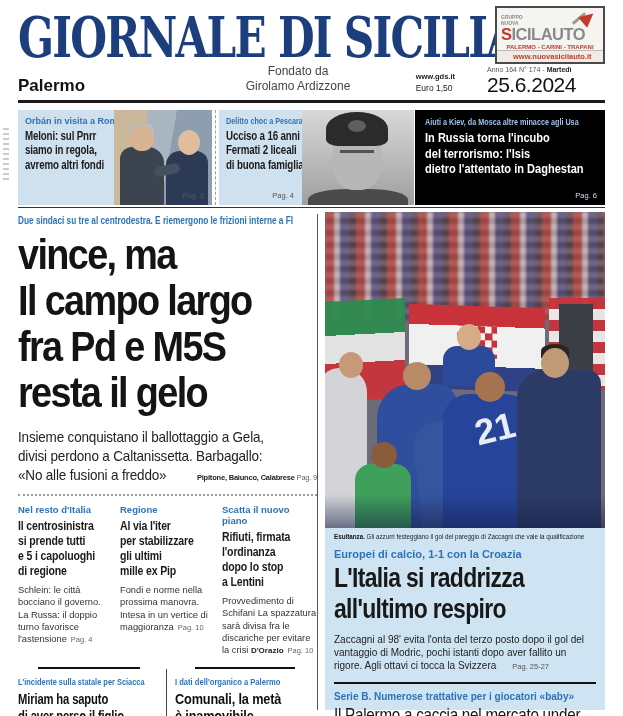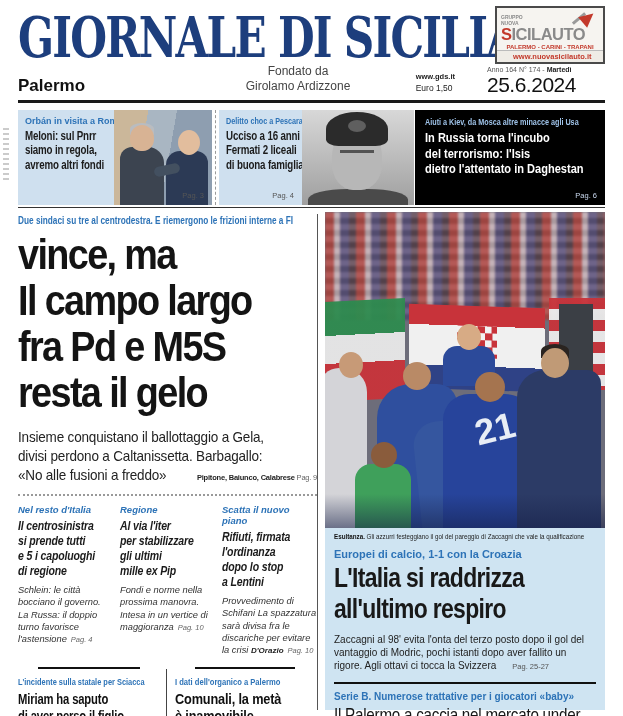--- a/index.html
+++ b/index.html
@@ -81,21 +81,21 @@
   .lead-kicker { font-size:11px; font-weight:bold; color:#2d73b7; }
   .headline { margin-top:6px; }
   .headline .hl { font-size:42px; line-height:46px; font-weight:bold; letter-spacing:-1.8px; color:#141414; }
   .subhead { margin-top:12px; }
   .subhead .sl { font-size:15px; line-height:1.26; color:#232323; letter-spacing:-.2px; }
   .lead-byline { font-size:7.5px; font-weight:bold; color:#222; margin-left:14px; }
   .lead-pag { font-size:7.5px; color:#666; font-weight:normal; }
   .dotted-sep { margin:9px 0 8px; border-top:2px dotted #999; }
 
   .minis { display:flex; gap:7px; }
-  .mini { width:95px;font-style:italic; }
+  .mini { width:95px; }
   .mini .kicker { font-size:9.5px; }
   .m-title { margin-top:3px; font-size:13.5px; font-weight:bold; line-height:1.12; color:#1b1b1b; letter-spacing:-.2px; }
   .m-body { margin-top:6px; font-size:9.3px; line-height:1.32; color:#333; }
   .m-byline { font-weight:bold; font-size:8px; color:#222; }
   .m-pag { font-size:7.5px; color:#666; margin-left:4px; }
 
   .bottomband { display:flex; margin-top:10px; }
   .bcol { width:142px; }
   .bdiv { width:1px; background:#444; margin:2px 8px 0 6px; }
   .topline { width:72%; margin:0 auto 7px; border-top:2px solid #111; }

